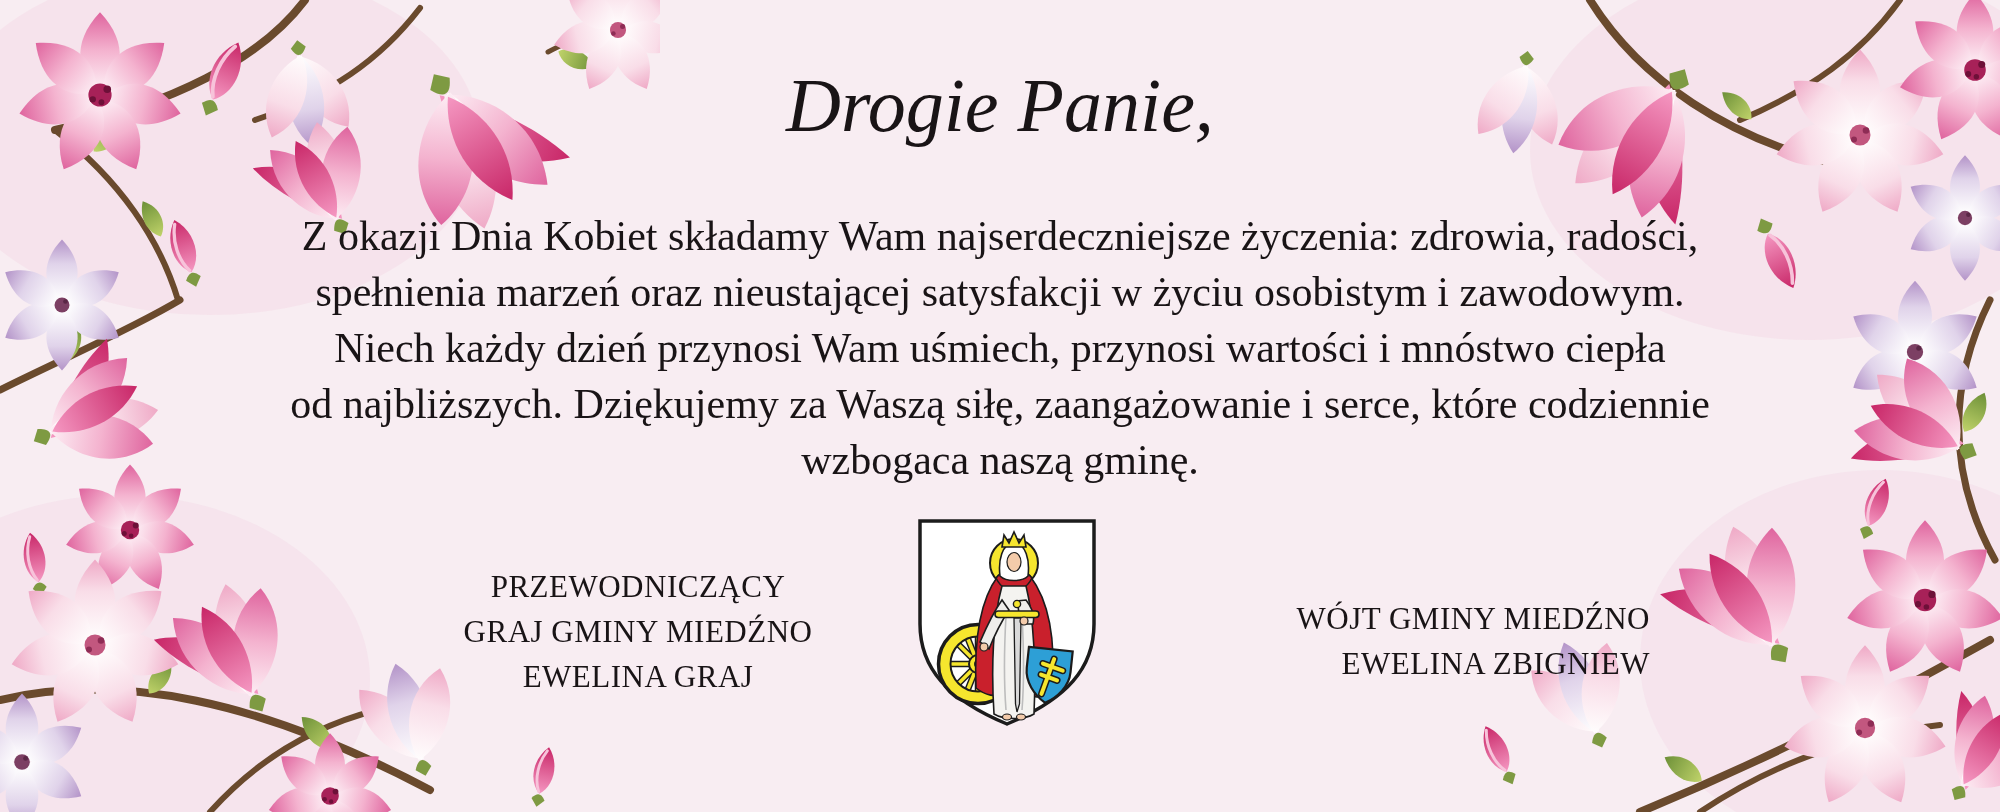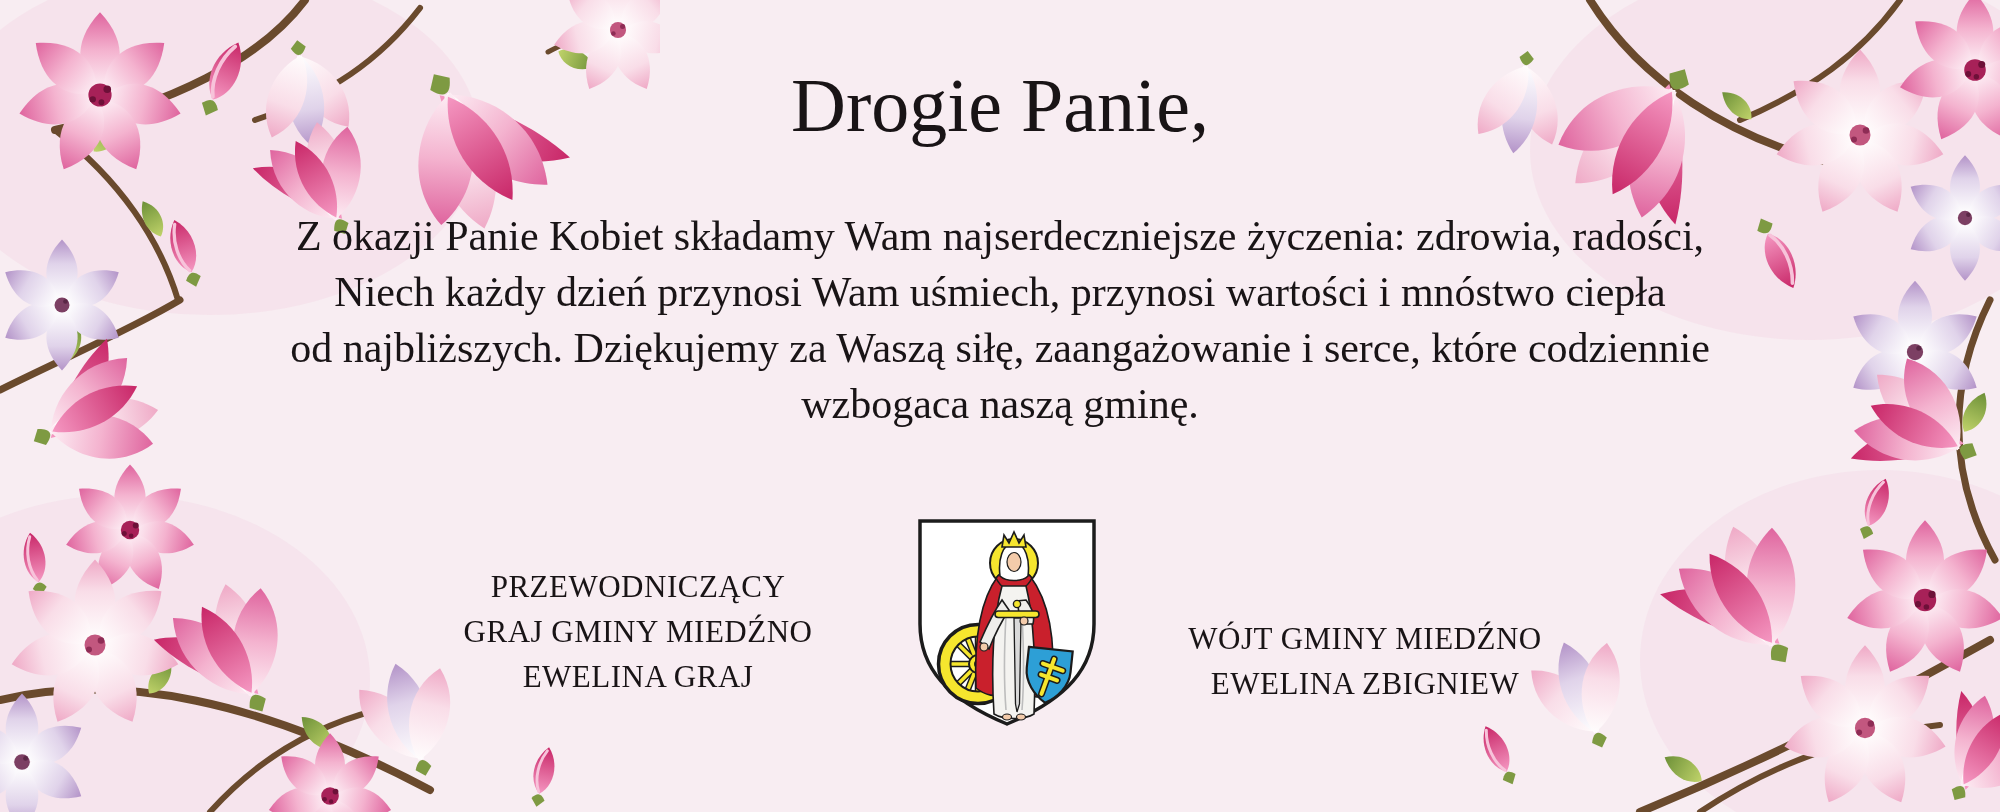--- a/index.html
+++ b/index.html
@@ -4,30 +4,30 @@
 <style>
   html,body{margin:0;padding:0;}
   #canvas{
     position:relative;width:2000px;height:812px;overflow:hidden;
     background:#f8edf2;color:#191416;
     font-family:"Liberation Serif","DejaVu Serif",serif;
   }
   .deco{position:absolute;pointer-events:none;}
   .card-title{
     position:absolute;top:62px;left:0;width:2000px;text-align:center;
-    font-size:76px;line-height:1.15;
+    font-style:italic;font-size:76px;line-height:1.15;
   }
   .body-text{
     position:absolute;top:208px;left:100px;width:1800px;text-align:center;
     font-size:42px;line-height:56px;
   }
   .body-text div{white-space:nowrap;}
   .sig{position:absolute;text-align:center;font-size:31px;line-height:45px;letter-spacing:.5px;}
   .sig-left{left:338px;top:564px;width:600px;}
-  .sig-right{left:1080px;top:616px;width:570px;}
+  .sig-right{left:1080px;top:596px;width:570px;text-align:right;}
   .crest{position:absolute;left:914px;top:516px;width:186px;height:214px;}
 </style>
 </head>
 <body>
 
 <div id="canvas">
 
   <svg width="0" height="0" style="position:absolute" aria-hidden="true">
     <defs>
       <linearGradient id="gPink" x1="0" y1="1" x2="0" y2="0">
@@ -184,21 +184,22 @@
     <use href="#bloomP" transform="translate(585,600) scale(1.4)"></use>
     <use href="#sidePale" transform="translate(255,728) rotate(-20) scale(1.3)"></use>
     <use href="#budM" transform="translate(165,768) rotate(-25)"></use>
     <use href="#bloomPale" transform="translate(525,728) scale(1.45)"></use>
     <use href="#sideP" transform="translate(625,782) rotate(30) scale(1.3)"></use>
   </svg>
 
   <div class="card-title">Drogie Panie,</div>
 
   <div class="body-text">
-    <div>Z okazji Panie Kobiet składamy Wam najserdeczniejsze życzenia: zdrowia, radości,</div>
+    <div>Z okazji Dnia Kobiet składamy Wam najserdeczniejsze życzenia: zdrowia, radości,</div>
+    <div>spełnienia marzeń oraz nieustającej satysfakcji w życiu osobistym i zawodowym.</div>
     <div>Niech każdy dzień przynosi Wam uśmiech, przynosi wartości i mnóstwo ciepła</div>
     <div>od najbliższych. Dziękujemy za Waszą siłę, zaangażowanie i serce, które codziennie</div>
     <div>wzbogaca naszą gminę.</div>
   </div>
 
   <div class="sig sig-left">
     <div>PRZEWODNICZĄCY</div>
     <div>GRAJ GMINY MIEDŹNO</div>
     <div>EWELINA GRAJ</div>
   </div>

